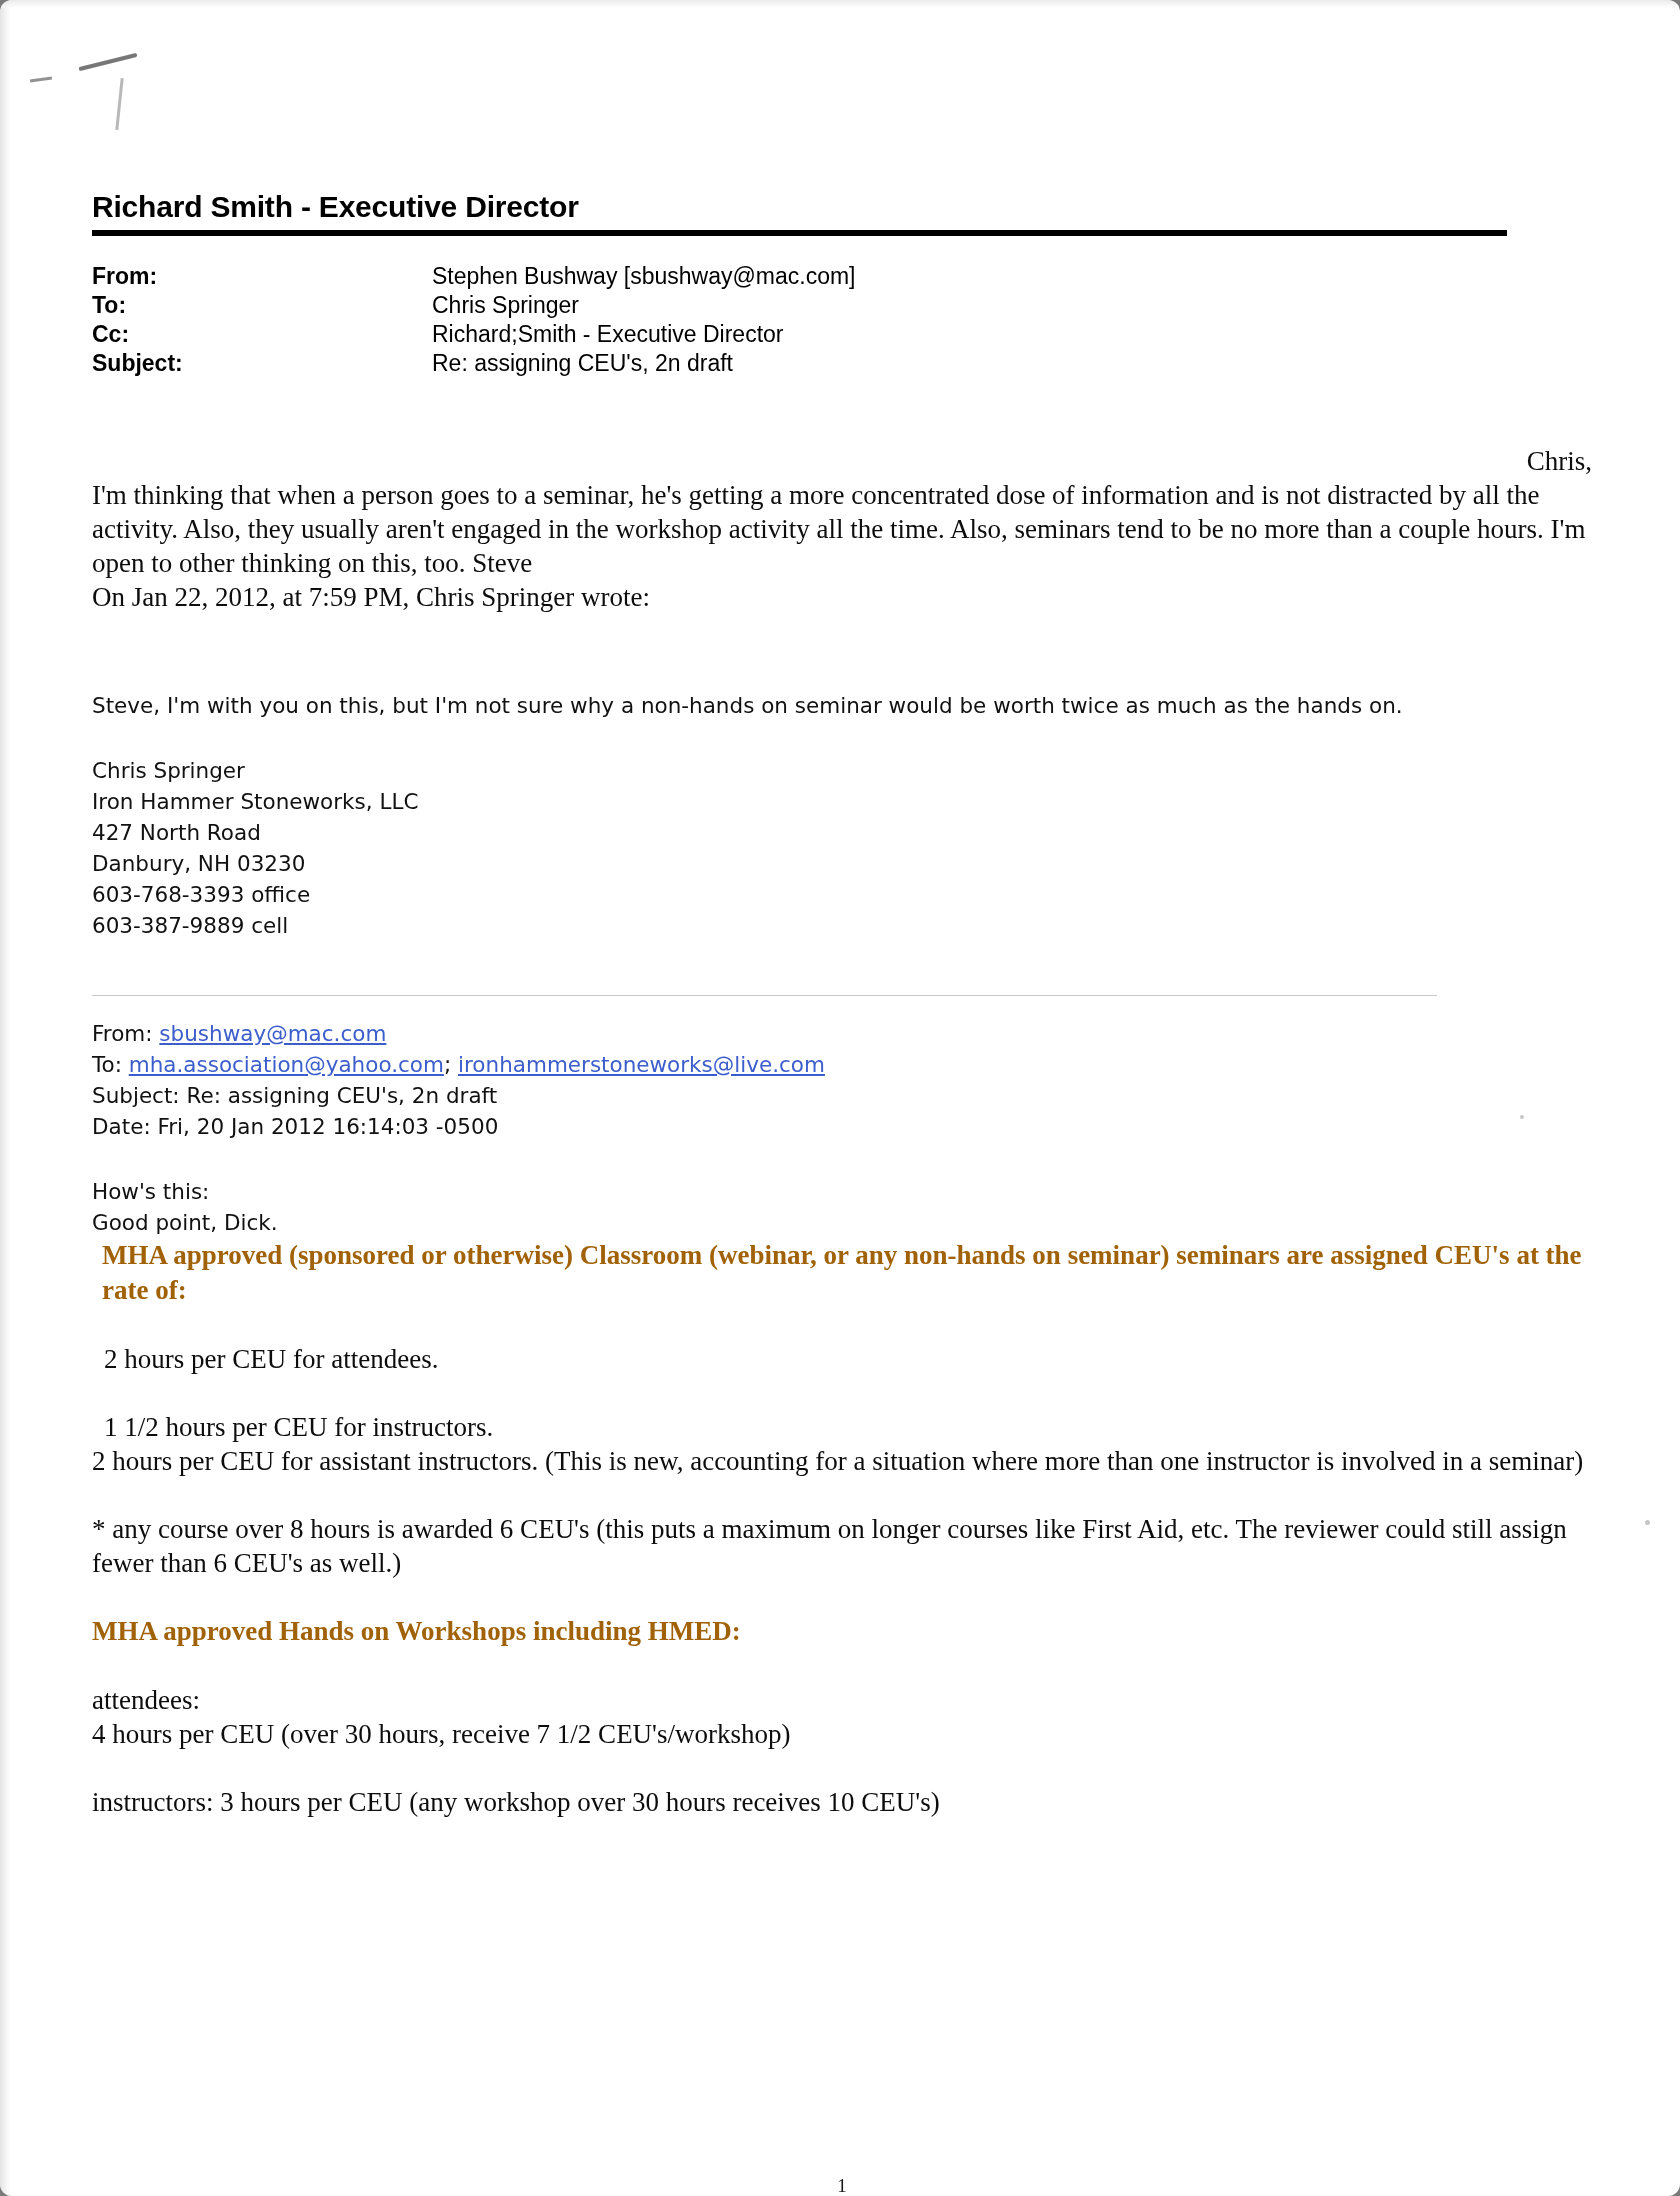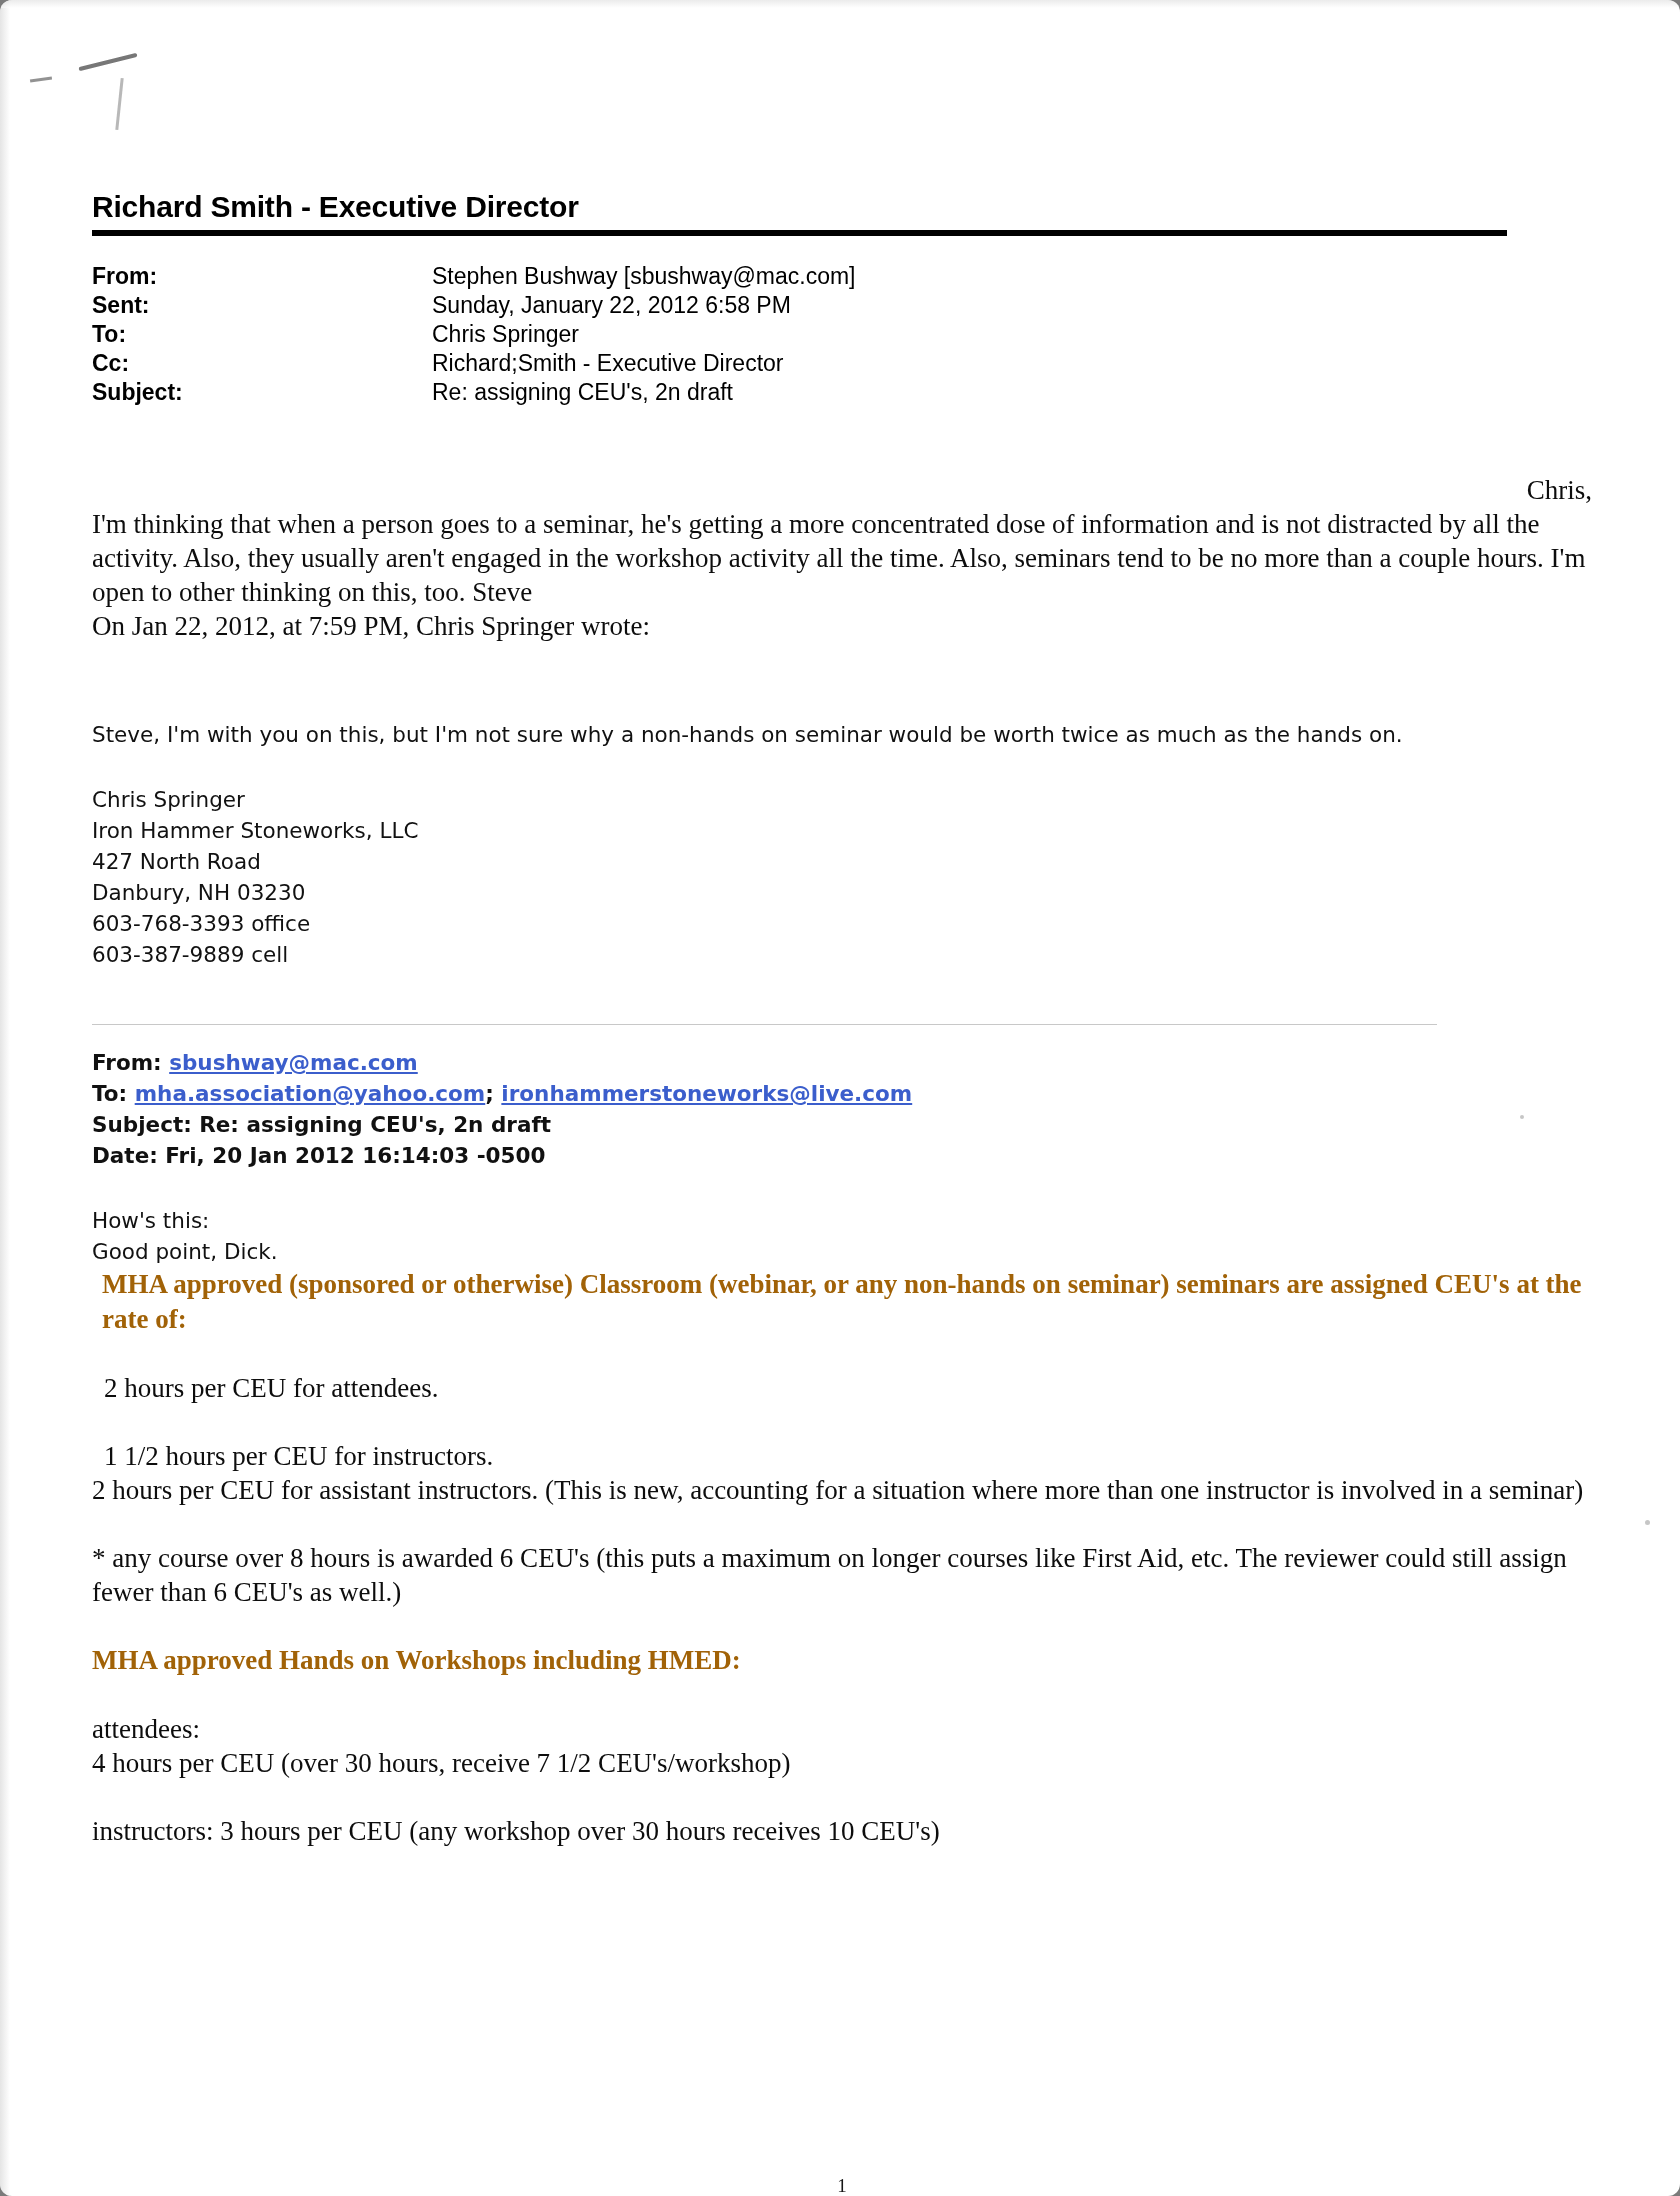--- a/index.html
+++ b/index.html
@@ -146,21 +146,21 @@
     background: #c8c8c8;
     margin: 54px 0 22px 0;
   }
 
   .fwd-hdr {
     font-family: "DejaVu Sans", sans-serif;
     font-size: 21.5px;
     line-height: 31px;
     color: #111;
   }
-  .fwd-hdr p { margin: 0; white-space: nowrap; font-weight: bold; }
+  .fwd-hdr p { margin: 0; white-space: nowrap; }
   .maillink {
     color: #3b5ecc;
     text-decoration: underline;
   }
   .sep { color: #111; }
 
   
   .serif-bold {
     font-family: "Liberation Serif", serif;
     font-weight: bold;
@@ -198,24 +198,20 @@
 
   <div class="sheet">
 
     <div class="doc-title">Richard Smith - Executive Director</div>
     <div class="title-rule"></div>
 
     <div class="hdr-table">
       <div class="hdr-row">
         <div class="hdr-label">From:</div>
         <div class="hdr-value">Stephen Bushway [sbushway@mac.com]</div>
-      </div>
-      <div class="hdr-row">
-        <div class="hdr-label">Sent:</div>
-        <div class="hdr-value">Sunday, January 22, 2012 6:58 PM</div>
       </div>
       <div class="hdr-row">
         <div class="hdr-label">To:</div>
         <div class="hdr-value">Chris Springer</div>
       </div>
       <div class="hdr-row">
         <div class="hdr-label">Cc:</div>
         <div class="hdr-value">Richard;Smith - Executive Director</div>
       </div>
       <div class="hdr-row">

